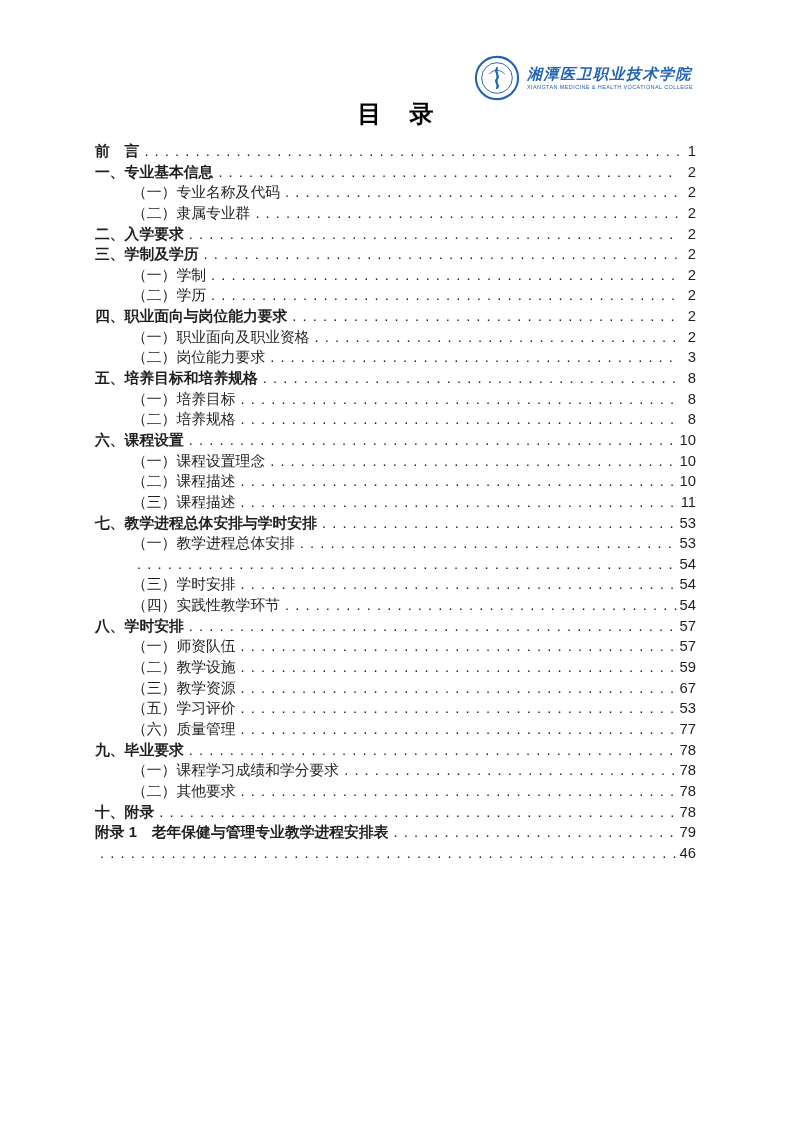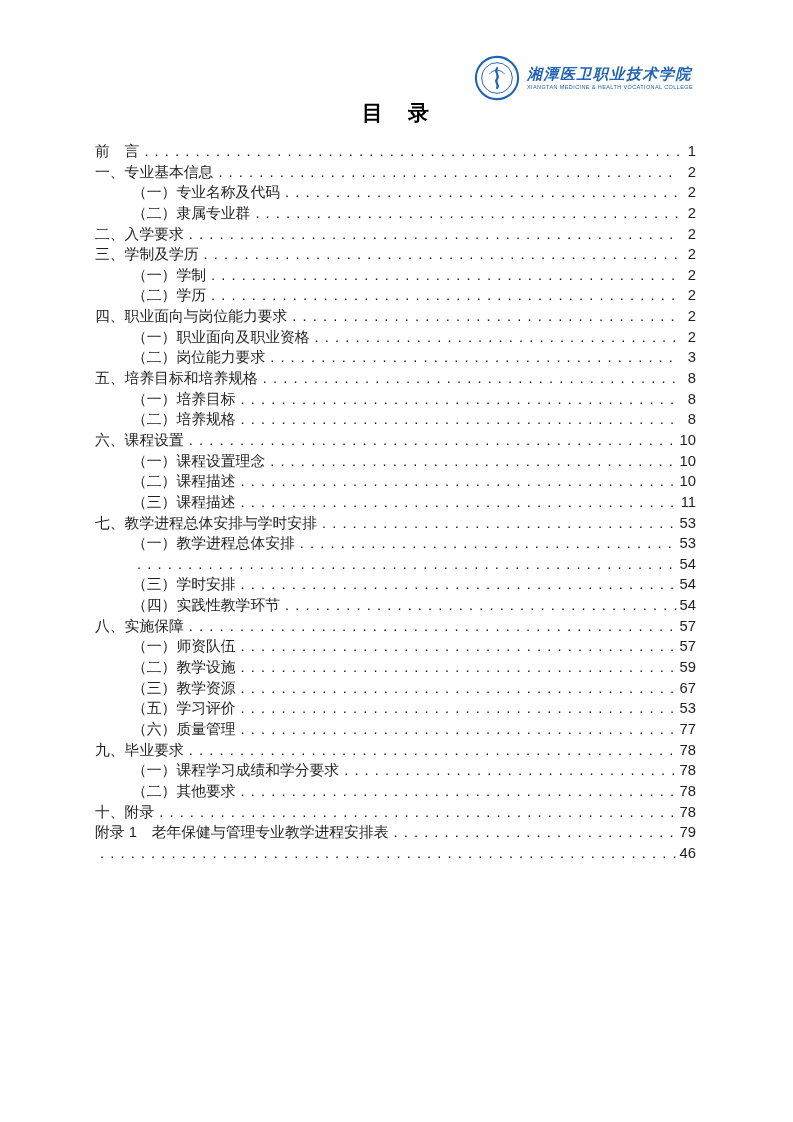--- a/index.html
+++ b/index.html
@@ -47,21 +47,21 @@
   }
 
   
   .doc-title {
     position: absolute;
     top: 100px;
     left: 0;
     width: 100%;
     margin: 0;
     text-align: center;
-    font-size: 21px;
+    font-size: 24px;
     font-weight: bold;
     color: #000000;
     letter-spacing: 2px;
     line-height: 1.2;
   }
 
   
   .toc {
     position: absolute;
     top: 141px;
@@ -70,21 +70,21 @@
   }
   .toc-line {
     display: flex;
     align-items: baseline;
     height: 20.65px;
     line-height: 20.65px;
     font-size: 14.8px;
     color: #1f1f1f;
   }
   .toc-line.level-1 { padding-left: 37px; }
-  .toc-line.level-0 .toc-label { font-weight: normal; text-align: right; }
+  .toc-line.level-0 .toc-label { font-weight: bold; text-align: right; }
   .toc-label { white-space: nowrap; }
   .toc-dots {
     flex: 1;
     overflow: hidden;
     white-space: nowrap;
     margin: 0 3px 0 5px;
     letter-spacing: 1px;
     color: #1f1f1f;
   }
   .toc-dots::after {
@@ -249,21 +249,21 @@
     <span class="toc-page">54</span>
   </div>
 
   <div class="toc-line level-1">
     <span class="toc-label">（四）实践性教学环节</span>
     <span class="toc-dots"></span>
     <span class="toc-page">54</span>
   </div>
 
   <div class="toc-line level-0">
-    <span class="toc-label">八、实施保障</span>
+    <span class="toc-label">八、学时安排</span>
     <span class="toc-dots"></span>
     <span class="toc-page">57</span>
   </div>
 
   <div class="toc-line level-1">
     <span class="toc-label">（一）师资队伍</span>
     <span class="toc-dots"></span>
     <span class="toc-page">57</span>
   </div>
 

